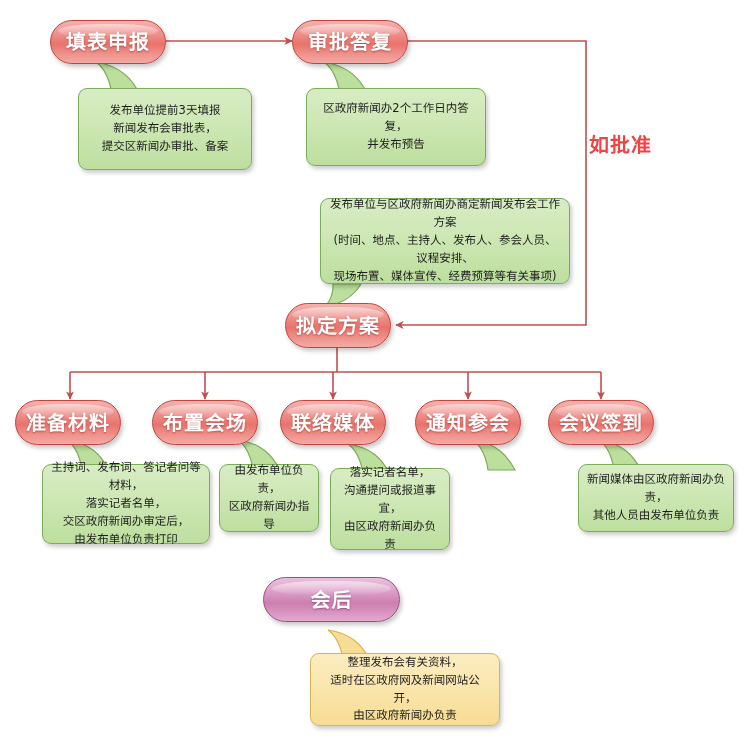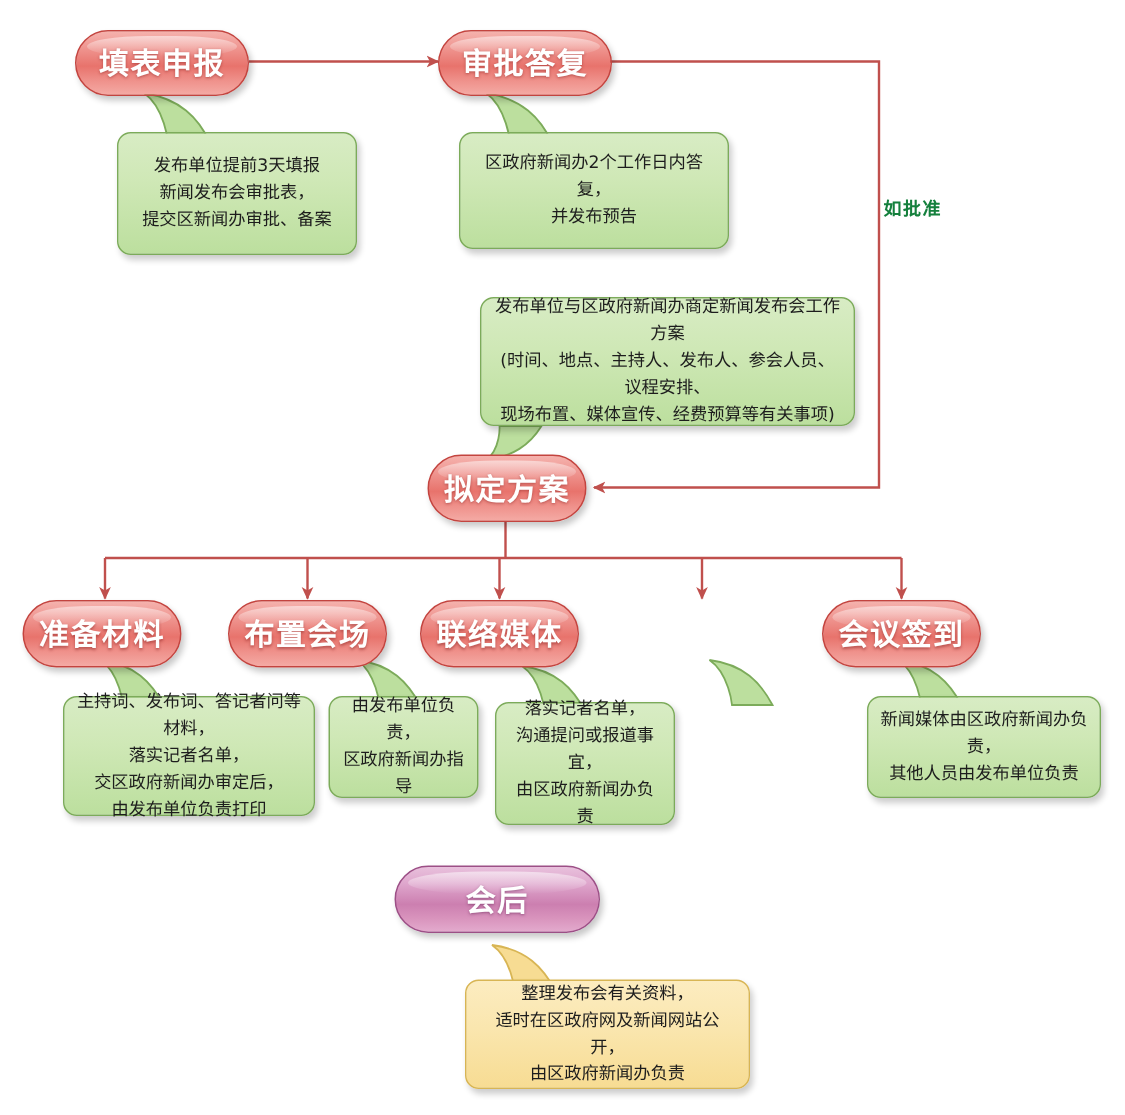--- a/index.html
+++ b/index.html
@@ -115,22 +115,22 @@
     font-size: 11.5px;
     line-height: 1.55;
     color: #1d1d1d;
     white-space: pre-line;
     padding: 0 8px;
   }
 
   
   .annot {
     position: absolute;
-    color: #15803d;
-    font-size: 12px;
+    color: #ef4444;
+    font-size: 20px;
     font-weight: bold;
     letter-spacing: 1px;
     white-space: nowrap;
     z-index: 4;
   }
 </style>
 </head>
 <body>
 
 <div id="canvas">
@@ -192,21 +192,21 @@
   <div class="node node-pink" style="left:50px; top:20px; width:116px; height:44px;">
     <span class="node-label">填表申报</span>
   </div>
 
   <div class="node node-pink" style="left:292px; top:20px; width:116px; height:44px;">
     <span class="node-label">审批答复</span>
   </div>
 
   <div class="annot" style="left:589px; top:129px;">如批准</div>
 
-  <div class="callout callout-green" style="left:78px; top:88px; width:160px; height:82px;">
+  <div class="callout callout-green" style="left:78px; top:88px; width:174px; height:82px;">
     <div class="callout-text">发布单位提前3天填报
 新闻发布会审批表，
 提交区新闻办审批、备案</div>
   </div>
 
   <div class="callout callout-green" style="left:306px; top:88px; width:180px; height:78px;">
     <div class="callout-text">区政府新闻办2个工作日内答复，
 并发布预告</div>
   </div>
 
@@ -221,20 +221,23 @@
   </div>
 
   <div class="node node-pink" style="left:15px; top:400px; width:106px; height:45px;">
     <span class="node-label">准备材料</span>
   </div>
   <div class="node node-pink" style="left:152px; top:400px; width:106px; height:45px;">
     <span class="node-label">布置会场</span>
   </div>
   <div class="node node-pink" style="left:280px; top:400px; width:106px; height:45px;">
     <span class="node-label">联络媒体</span>
+  </div>
+  <div class="node node-pink" style="left:415px; top:400px; width:106px; height:45px;">
+    <span class="node-label">通知参会</span>
   </div>
   <div class="node node-pink" style="left:548px; top:400px; width:106px; height:45px;">
     <span class="node-label">会议签到</span>
   </div>
 
   <div class="callout callout-green" style="left:42px; top:464px; width:168px; height:80px;">
     <div class="callout-text">主持词、发布词、答记者问等材料，
 落实记者名单，
 交区政府新闻办审定后，
 由发布单位负责打印</div>

